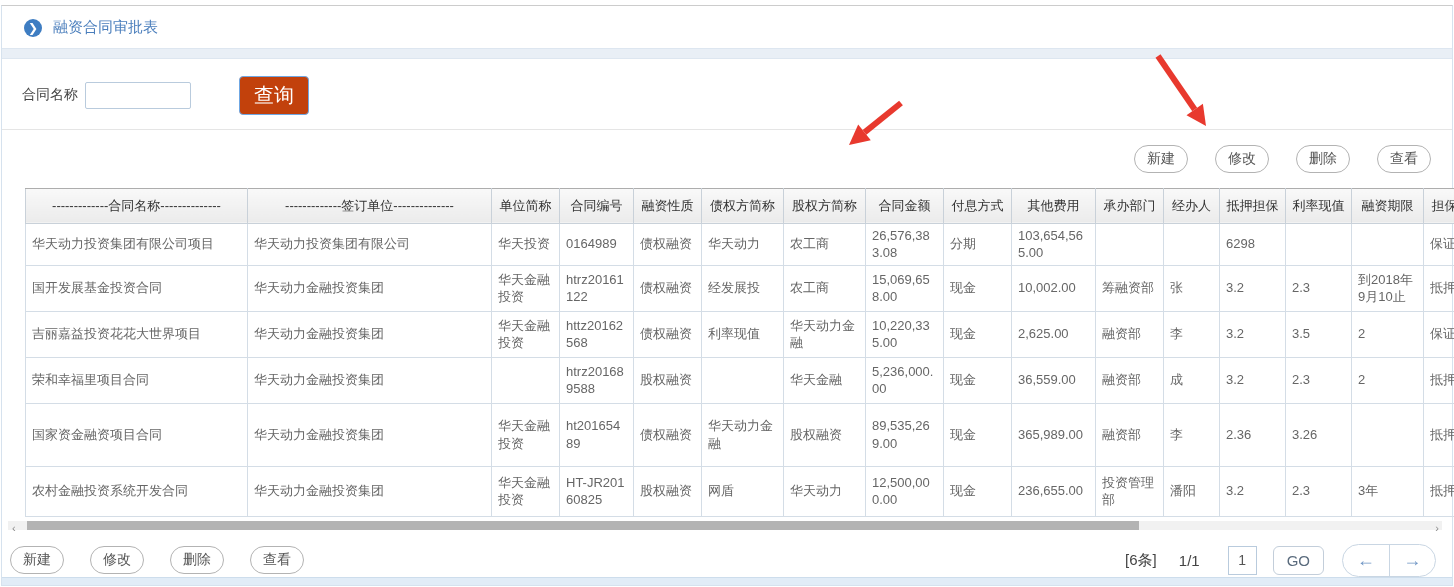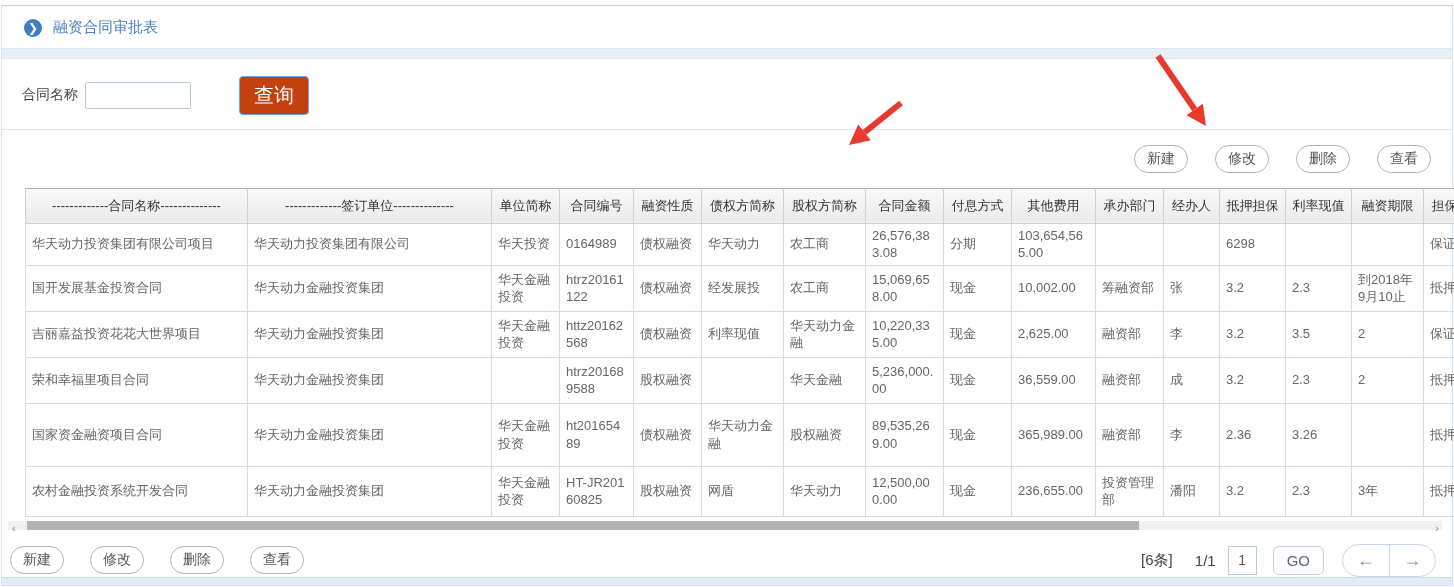--- a/index.html
+++ b/index.html
@@ -83,21 +83,21 @@
   .hscroll { position:relative; height:15px; margin:4px 10px 0 6px; background:#f1f1f1; }
   .hscroll .thumb { position:absolute; left:19px; top:0; bottom:0; width:1112px; background:#b3b3b3; }
   .hscroll .sb-arrow { position:absolute; top:0; font-size:11px; color:#8a8a8a; line-height:15px; }
   .hscroll .sb-left { left:4px; }
   .hscroll .sb-right { right:3px; }
   
   .bottom-row { display:flex; justify-content:space-between; align-items:center; padding:14px 16px 0 8px; }
   .bottom-buttons { display:flex; gap:26px; }
   .pagination { display:flex; align-items:center; font-size:15px; color:#444;justify-content:flex-end; }
   .pg-total { margin-right:22px; }
-  .pg-info { margin-right:12px; }
+  .pg-info { margin-right:28px; }
   .pg-input {
     width:29px; height:29px; border:1px solid #b9cbdd; text-align:center;
     font-size:14px; color:#555; outline:none; margin-right:16px;
   }
   .go-btn {
     background:#fff; border:1px solid #c3ceda; border-radius:6px;
     color:#5a6b7d; font-size:15px; padding:5px 13px; margin-right:18px; cursor:pointer;
     font-family:inherit;
   }
   .pager-pill {

